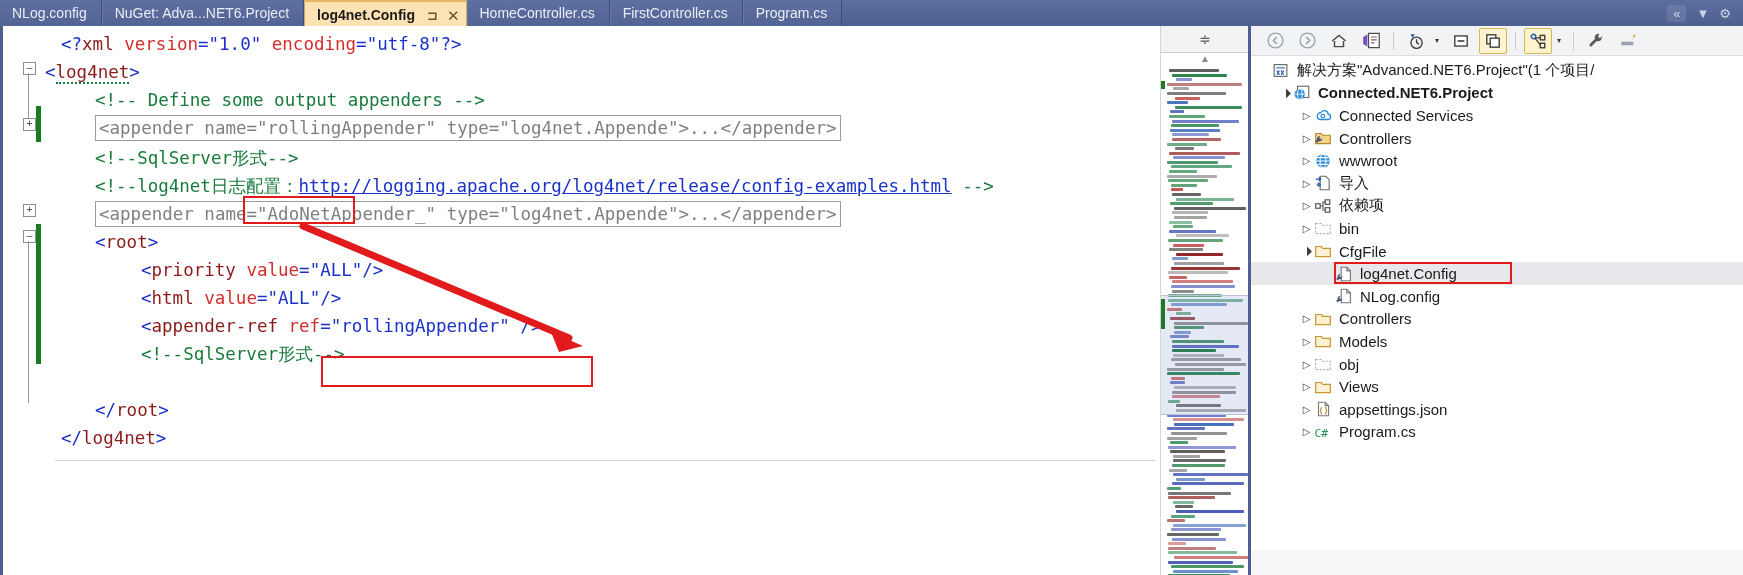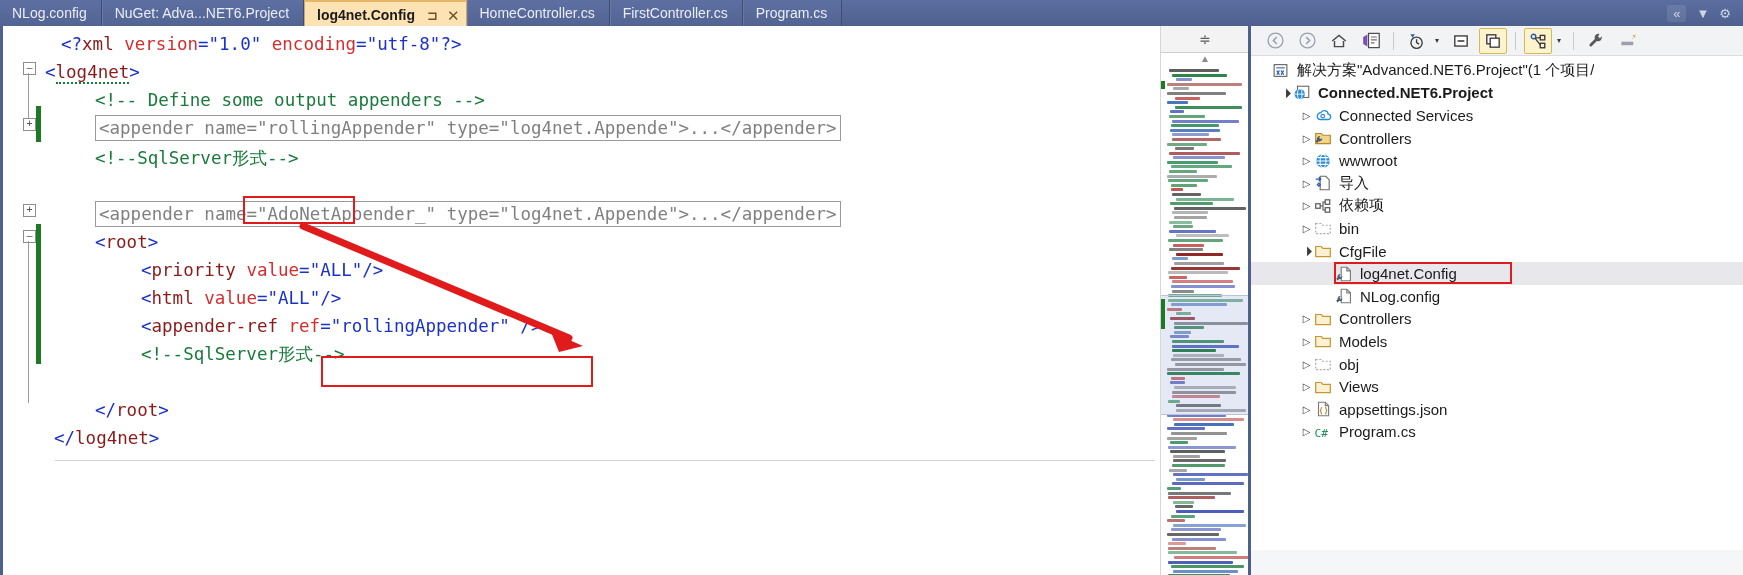--- a/index.html
+++ b/index.html
@@ -214,20 +214,21 @@
       
       <div class="ln" style="top:60px;left:50px;"><span class="c-comment">&lt;!-- Define some output appenders --&gt;</span></div>
 
       
       <div class="ln" style="top:88px;left:50px;"><span class="collapsed-box">&lt;appender name="rollingAppender" type="log4net.Appende"&gt;...&lt;/appender&gt;</span></div>
 
       
       <div class="ln" style="top:118px;left:50px;"><span class="c-comment">&lt;!--SqlServer形式--&gt;</span></div>
 
       
+      <div class="ln" style="top:146px;left:50px;"><span class="c-comment">&lt;!--log4net日志配置：</span><span class="c-link">http://logging.apache.org/log4net/release/config-examples.html</span><span class="c-comment"> --&gt;</span></div>
 
       
       <div class="ln" style="top:174px;left:50px;"><span class="collapsed-box">&lt;appender name="AdoNetAppender_" type="log4net.Appende"&gt;...&lt;/appender&gt;</span></div>
 
       
       <div class="ln" style="top:202px;left:50px;"><span class="c-punct">&lt;</span><span class="c-tag">root</span><span class="c-punct">&gt;</span></div>
 
       
       <div class="ln" style="top:230px;left:96px;"><span class="c-punct">&lt;</span><span class="c-tag">priority</span> <span class="c-attr">value</span><span class="c-punct">=</span><span class="c-val">"ALL"</span><span class="c-punct">/&gt;</span></div>
 
@@ -239,21 +240,21 @@
 
       
       <div class="ln" style="top:314px;left:96px;"><span class="c-comment">&lt;!--SqlServer形式--&gt;</span></div>
 
       
 
       
       <div class="ln" style="top:370px;left:50px;"><span class="c-punct">&lt;/</span><span class="c-tag">root</span><span class="c-punct">&gt;</span></div>
 
       
-      <div class="ln" style="top:398px;left:9px;"><span class="c-punct">&lt;/</span><span class="c-tag">log4net</span><span class="c-punct">&gt;</span></div>
+      <div class="ln" style="top:398px;left:16px;"><span class="c-punct">&lt;/</span><span class="c-tag">log4net</span><span class="c-punct">&gt;</span></div>
     </div>
 
     <div style="position:absolute;left:52px;top:434px;width:1100px;height:1px;background:#d3d3d3;"></div>
 
     <div class="redbox" style="left:240px;top:170px;width:112px;height:28px;"></div>
     <div class="redbox" style="left:318px;top:330px;width:272px;height:31px;"></div>
 
     <svg style="position:absolute;left:0;top:0;width:1160px;height:549px;pointer-events:none;">
       <line x1="300" y1="200" x2="566" y2="312" stroke="#e11b1b" stroke-width="7" stroke-linecap="round"></line>
       <polygon points="580,320 548,306 556,326" fill="#e11b1b"></polygon>

